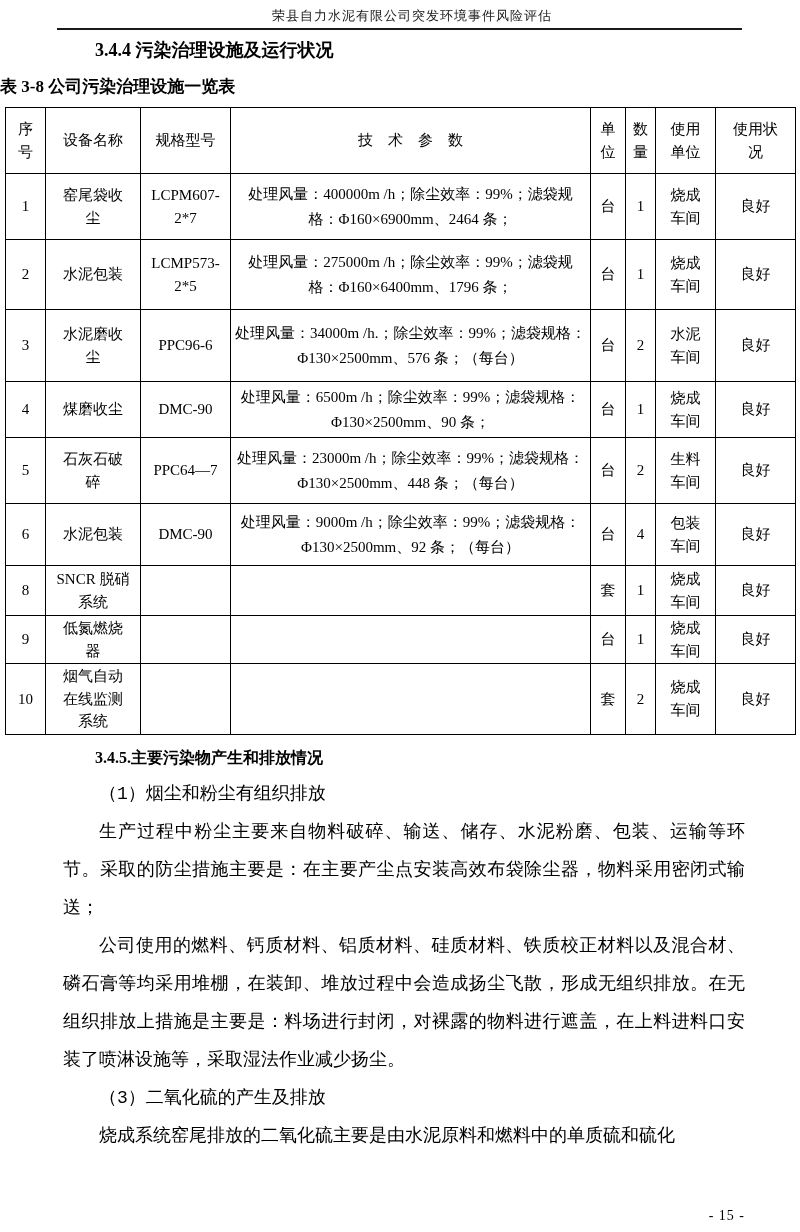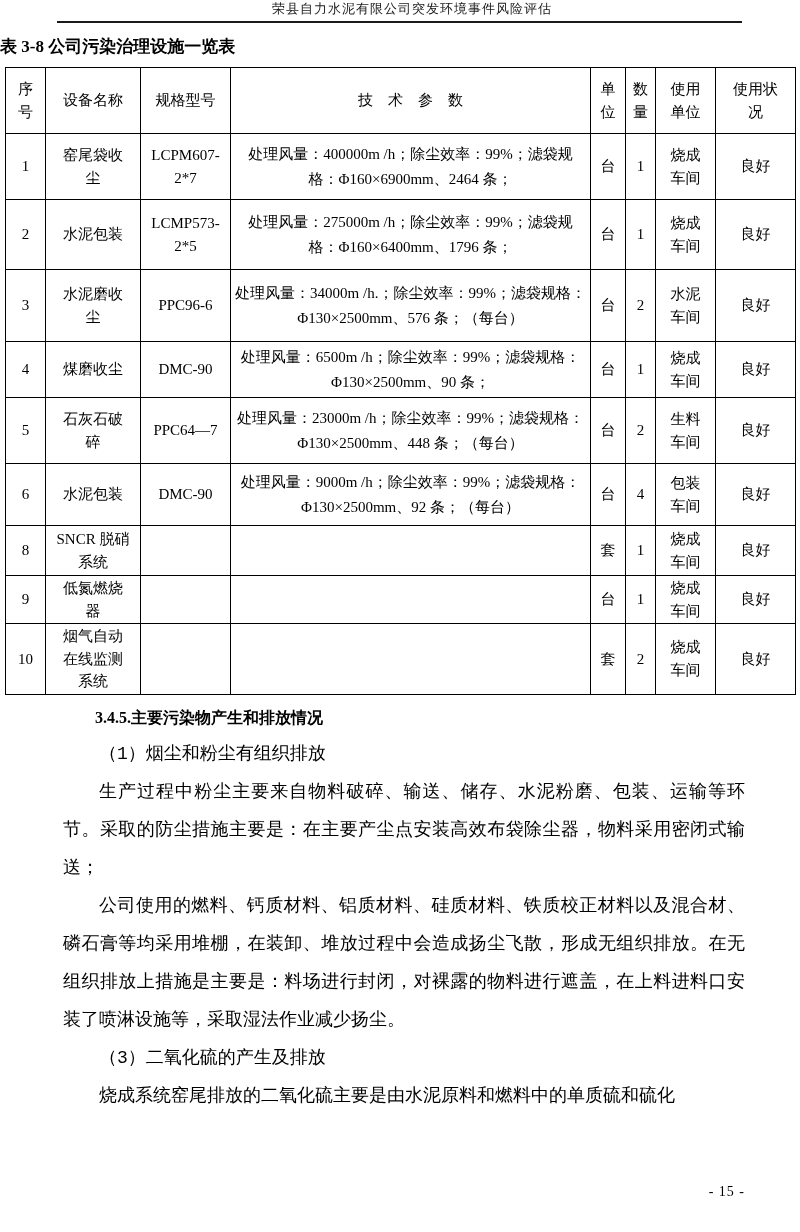--- a/index.html
+++ b/index.html
@@ -5,20 +5,21 @@
   html,body{margin:0;padding:0;background:#e8e8e8;}
   .page{
     position:relative;
     width:800px;height:1232px;
     background:#ffffff;color:#000;
     font-family:"Liberation Serif","DejaVu Serif",serif;
     overflow:hidden;
   }
   .doc-header{
     text-align:center;
+    padding-top:7px;
     font-size:13px;
     letter-spacing:1px;
     color:#1a1a1a;
     margin-left:24px;
   }
   .header-rule{
     margin:3px 58px 0 57px;
     border-top:2px solid #1a1a1a;
     height:0;
   }
@@ -80,33 +81,34 @@
   }
   .sec2-heading{
     font-weight:bold;
     font-size:16px;
     margin:10px 0 3px 95px;
     line-height:26px;
   }
   .page-number{
     position:absolute;
     right:55px;
-    bottom:32px;
+    bottom:8px;
     font-size:14px;
     letter-spacing:1px;
   }
 </style>
 </head>
 <body>
 
 <div class="page">
 
   <div class="doc-header">荣县自力水泥有限公司突发环境事件风险评估</div>
   <div class="header-rule"></div>
 
+  <div class="sec-heading">3.4.4 污染治理设施及运行状况</div>
 
   <div class="table-caption">表 3-8 公司污染治理设施一览表</div>
 
   <table class="facility">
     <colgroup>
       <col style="width:40px">
         <col style="width:95px">
         <col style="width:90px">
         <col style="width:360px">
       <col style="width:35px">

